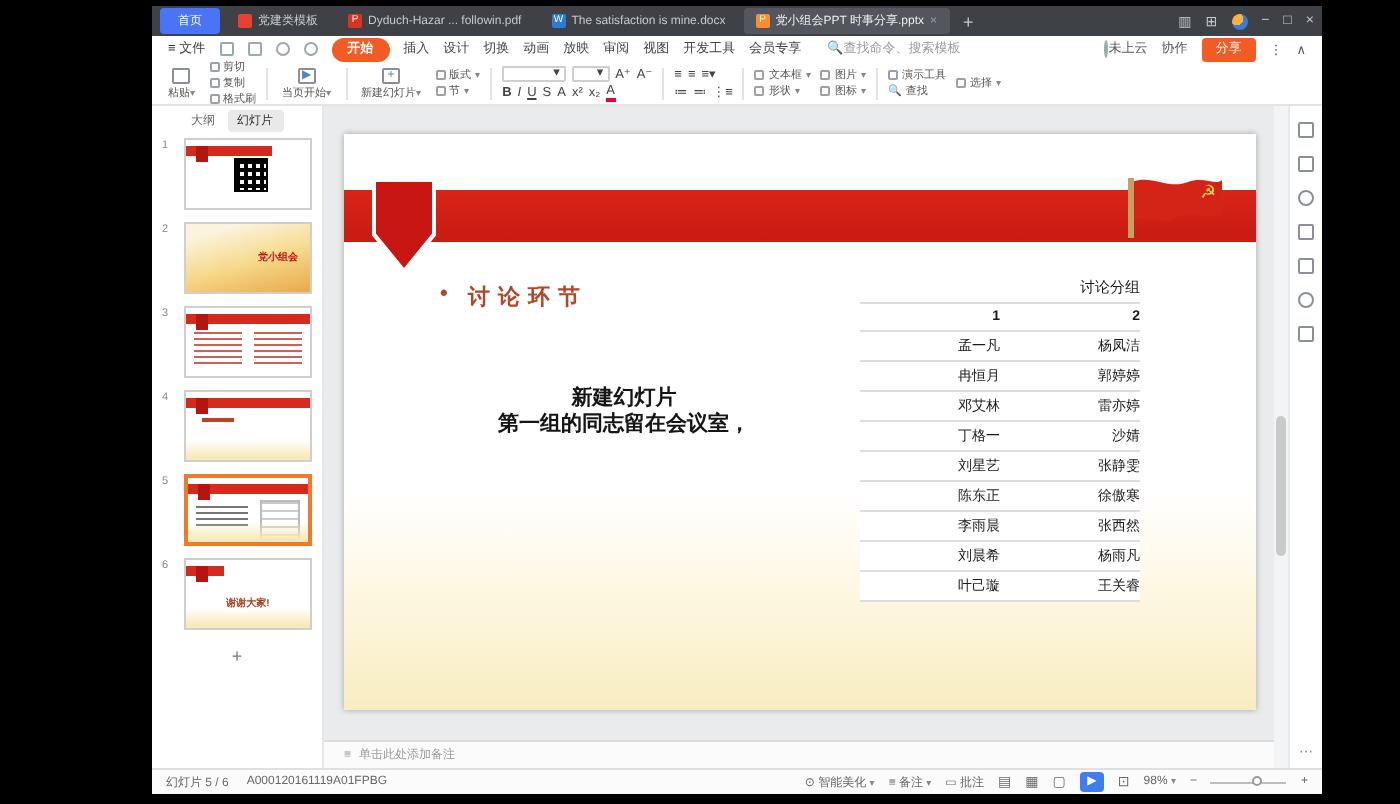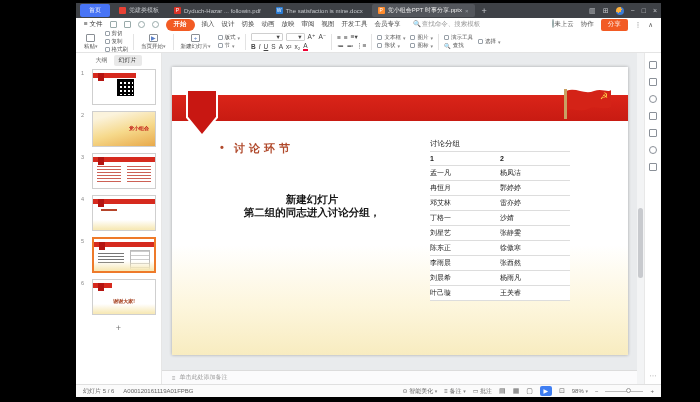--- a/index.html
+++ b/index.html
@@ -102,21 +102,21 @@
   .s-title { position:absolute; left:62px; top:28px; height:26px; line-height:26px;
     color:#fff; font-size:13px; font-weight:bold; letter-spacing:2px; }
   .s-flag { position:absolute; right:16px; top:18px; width:50px; height:36px; }
   .s-bullet { position:absolute; left:62px; top:74px; color:#b0492b; font-size:11px;
     font-weight:bold; letter-spacing:4px; }
   .s-bullet::before { content:"•"; position:absolute; left:-14px; color:#b0492b; }
   .s-body { position:absolute; left:6px; top:126px; width:268px; text-align:center;
     color:#151515; font-size:10.5px; font-weight:bold; line-height:13px; }
   .s-table { position:absolute; left:258px; top:70px; width:140px; border-collapse:collapse;
     font-size:7px; color:#1a1a1a; background:#fff; }
-  .s-table td { text-align:left; height:15px; border-bottom:1px solid #ddd; font-weight:500; }
+  .s-table td { text-align:right; height:15px; border-bottom:1px solid #ddd; font-weight:500; }
   .s-table tr.hd td { font-size:7.5px; height:14px; }
   .s-table tr.cn td { font-weight:bold; height:14px; }
   .notesbar { position:absolute; left:0; right:0; bottom:0; height:14px; background:#fbfbfc;
     border-top:1px solid #dcdcdc; display:flex; align-items:center; gap:4px; padding:0 10px;
     font-size:6px; color:#9a9a9a; }
 
   
   .vscroll { width:7px; background:#f3f4f5; position:relative; }
   .vthumb { position:absolute; left:1px; width:5px; top:155px; height:70px;
     background:#c8cace; border-radius:3px; }
@@ -380,21 +380,21 @@
         <div class="s-banner"></div>
         <div class="s-ribbon"></div>
         <svg class="s-flag" viewBox="0 0 50 36">
           <path d="M4 6 C14 2, 22 10, 32 6 C40 3, 46 8, 49 5 L49 22 C42 26, 34 20, 26 24 C18 28, 10 22, 4 26 Z" fill="#d42317"></path>
           <path d="M2 4 L5 4 L5 34 L2 34 Z" fill="#c9a063"></path>
           <text x="38" y="14" font-size="9" fill="#ffd24a">☭</text>
         </svg>
         <div class="s-bullet">讨论环节</div>
         <div class="s-body">
           <div>新建幻灯片</div>
-          <div>第二组的同志进入讨论分组，</div>
+          <div>第一组的同志留在会议室，</div>
         </div>
         <table class="s-table">
           <tbody>
               <tr class="hd">
                 <td colspan="2">讨论分组</td>
               </tr>
           <tr class="cn">
             <td>1</td>
             <td>2</td>
           </tr>

